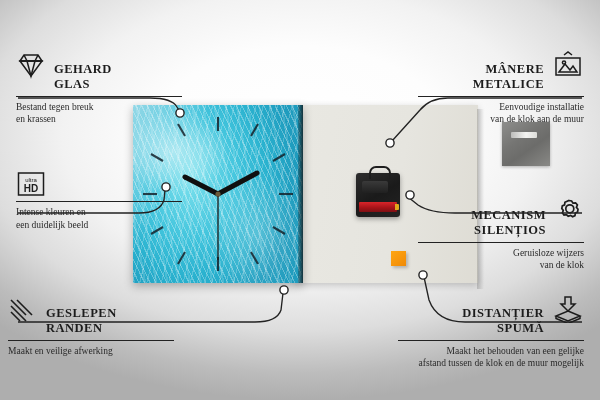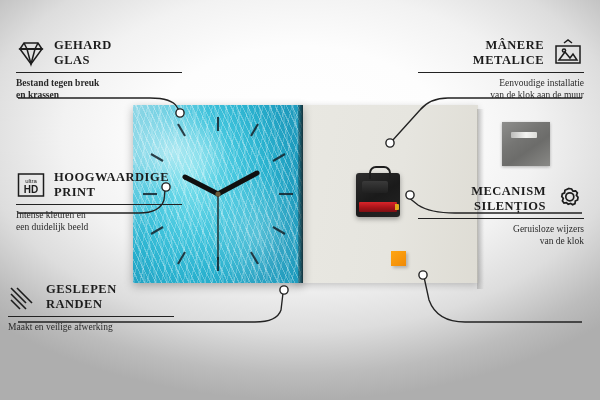--- a/index.html
+++ b/index.html
@@ -137,20 +137,21 @@
     gap: 8px;
   }
   .feature.right .head { flex-direction: row-reverse; }
   .feature .title {
     font-size: 12.5px;
     font-weight: bold;
     letter-spacing: .5px;
     line-height: 1.23;
     color: #1c1c1c;
     text-transform: uppercase;
+    margin-top: 24px;
   }
   .feature.right .title { text-align: right; }
   .feature .rule {
     height: 1px;
     background: #222;
     margin-top: 3px;
   }
   .feature .desc {
     margin-top: 4px;
     font-size: 9.5px;
@@ -236,35 +237,33 @@
           <path d="M4,10 L15,25 L26,10 Z"></path>
           <path d="M4,10 L8,4 L22,4 L26,10 Z"></path>
           <path d="M8,4 L11,10 L15,25 L19,10 L22,4"></path>
           <path d="M4,10 L26,10"></path>
         </svg>
       </span>
       <span class="title" style="white-space: pre-line;">GEHARD
 GLAS</span>
     </div>
     <div class="rule"></div>
-    <div class="desc" style="white-space: pre-line; font-weight: bold;">Bestand tegen breuk
+    <div class="desc" style="white-space: pre-line;">Bestand tegen breuk
 en krassen</div>
   </div>
 
   <div class="feature left f-print">
     <div class="head">
       <span class="icon">
         <svg width="30" height="28" viewBox="0 0 30 28">
           <rect x="2.5" y="3" width="25" height="22" fill="none" stroke="#1c1c1c" stroke-width="1.5"></rect>
           <text x="15" y="12" font-family="Liberation Sans, sans-serif" font-size="6" text-anchor="middle" fill="#1c1c1c">ultra</text>
           <text x="15" y="22" font-family="Liberation Sans, sans-serif" font-size="10" font-weight="bold" text-anchor="middle" fill="#1c1c1c">HD</text>
         </svg>
       </span>
-      <span class="title" style="white-space: pre-line;">HOOGWAARDIGE
-PRINT</span>
     </div>
     <div class="rule"></div>
     <div class="desc" style="white-space: pre-line;">Intense kleuren en
 een duidelijk beeld</div>
   </div>
 
   <div class="feature left f-randen">
     <div class="head">
       <span class="icon">
         <svg width="30" height="26" viewBox="0 0 30 26" stroke="#1c1c1c" stroke-width="1.6" fill="none">
@@ -310,14 +309,30 @@
         </svg>
       </span>
       <span class="title" style="white-space: pre-line;">MECANISM
 SILENȚIOS</span>
     </div>
     <div class="rule"></div>
     <div class="desc" style="white-space: pre-line;">Geruisloze wijzers
 van de klok</div>
   </div>
 
+  <div class="feature right f-distant">
+    <div class="head">
+      <span class="icon">
+        <svg width="32" height="28" viewBox="0 0 32 28" fill="none" stroke="#1c1c1c" stroke-width="1.5">
+          <path d="M13,2 L19,2 L19,9 L23,9 L16,16 L9,9 L13,9 Z"></path>
+          <path d="M16,16 L28,21 L16,26 L4,21 Z"></path>
+          <path d="M4,21 L4,23.5 L16,28.5 L28,23.5 L28,21"></path>
+        </svg>
+      </span>
+      <span class="title" style="white-space: pre-line;">DISTANȚIER
+SPUMĂ</span>
+    </div>
+    <div class="rule"></div>
+    <div class="desc" style="white-space: pre-line;">Maakt het behouden van een gelijke
+afstand tussen de klok en de muur mogelijk</div>
+  </div>
 
 </div>
 
 </body></html>

